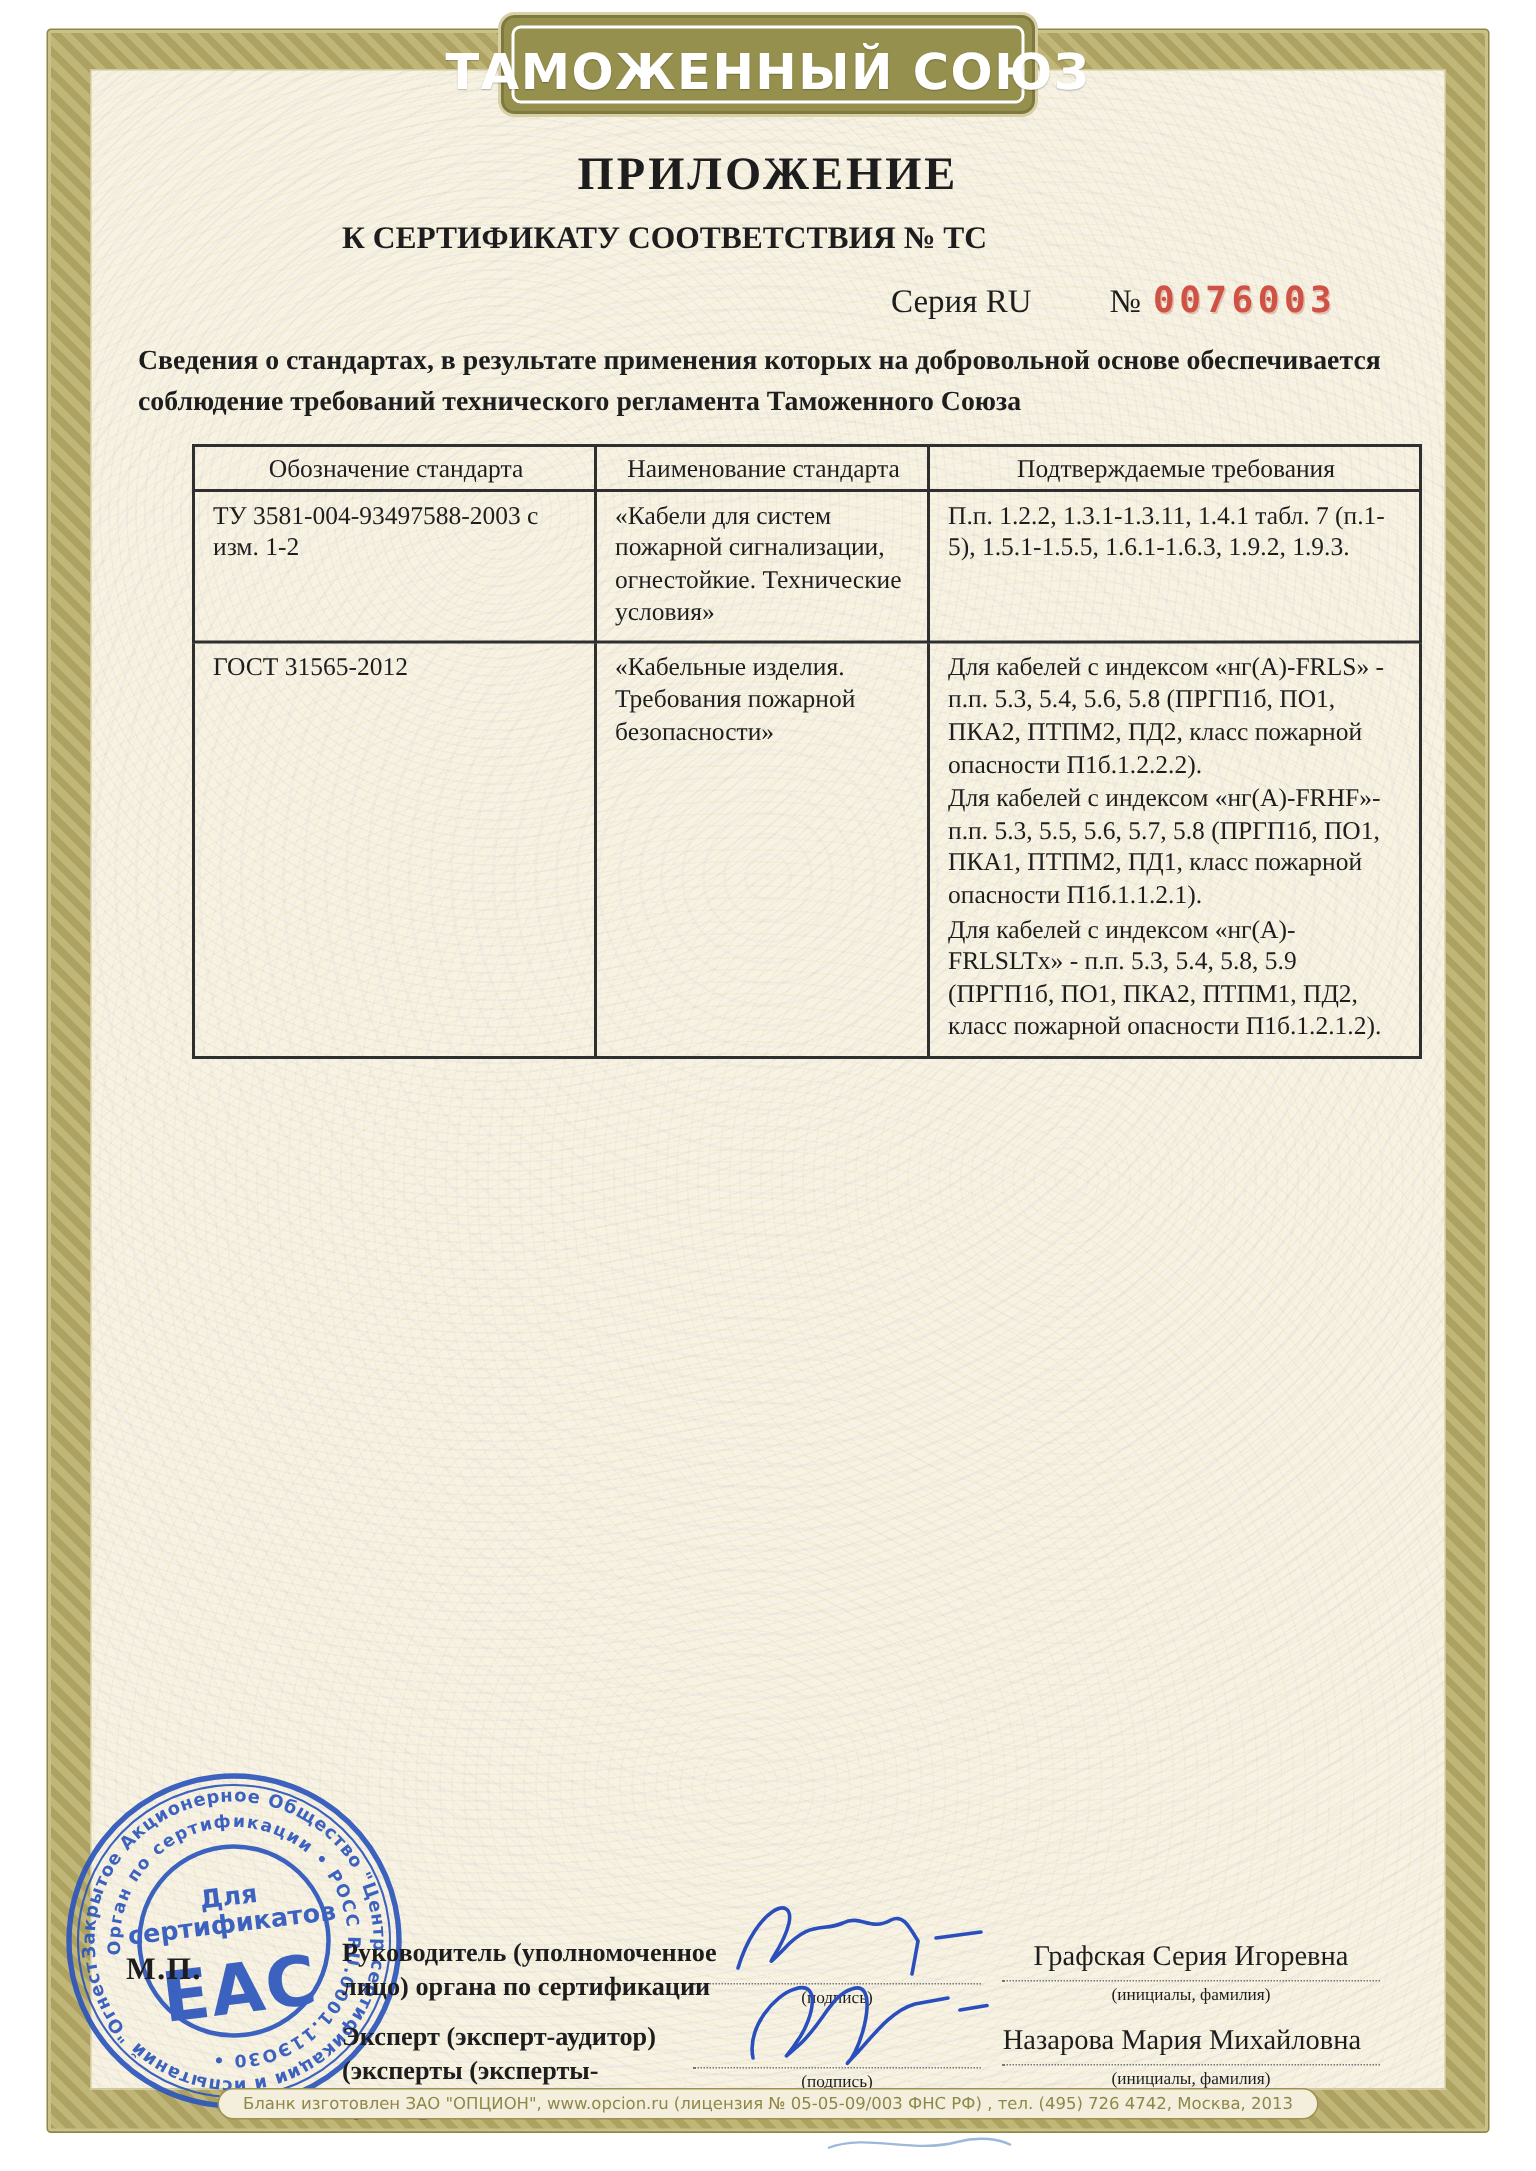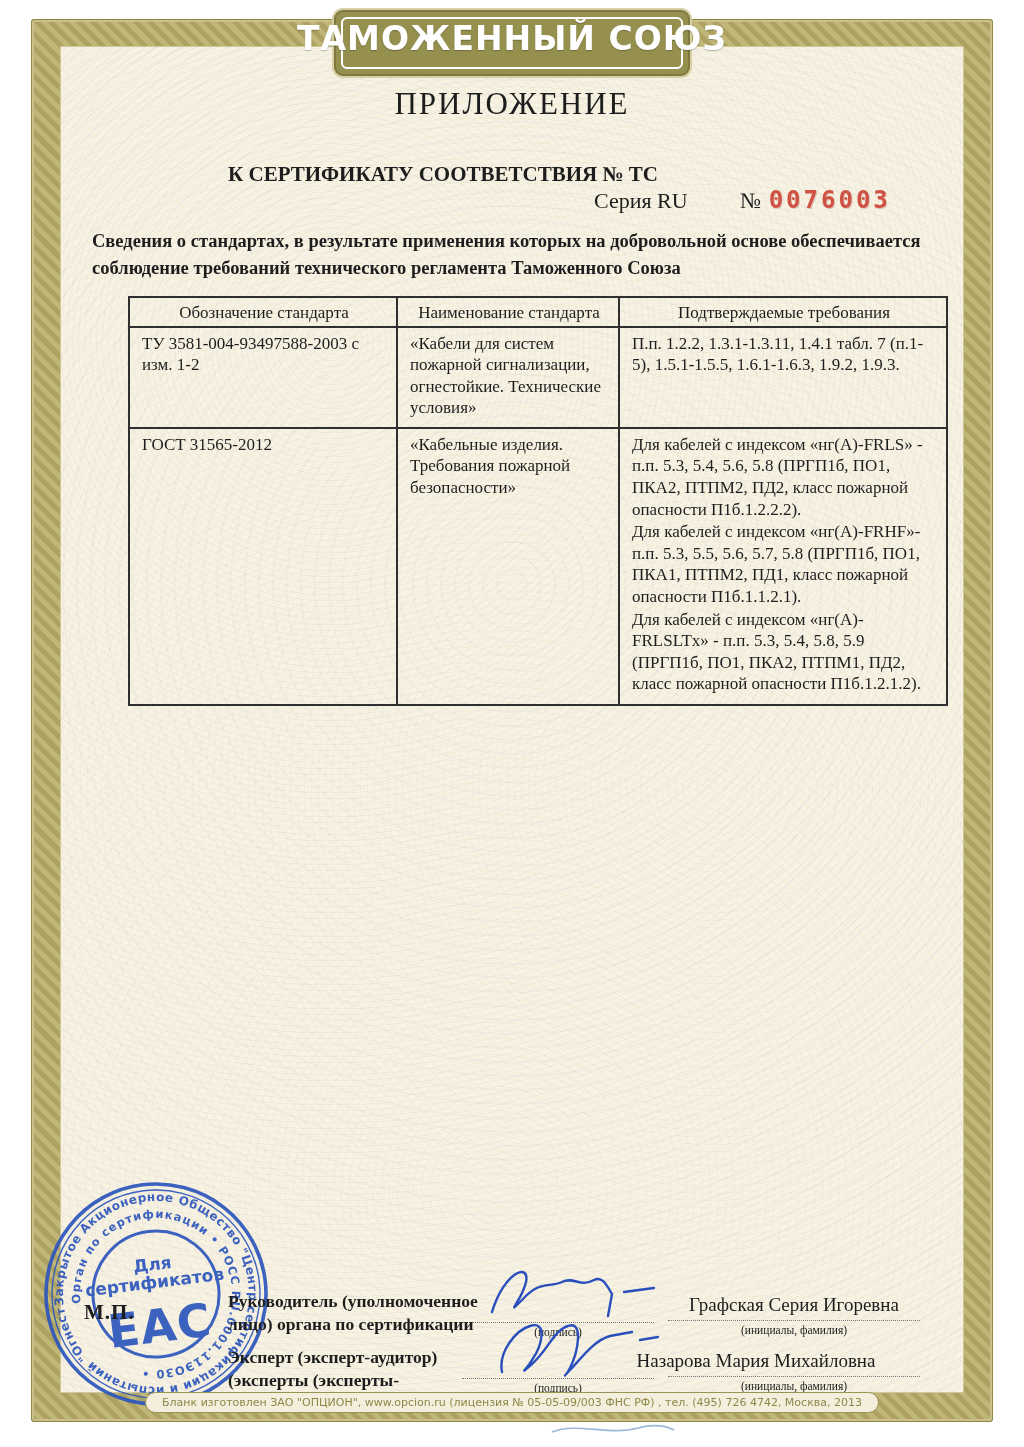--- a/index.html
+++ b/index.html
@@ -20,28 +20,28 @@
       repeating-radial-gradient(circle at 72% 55%, rgba(205,150,120,.06) 0 1px, rgba(0,0,0,0) 1px 7px),
       repeating-radial-gradient(circle at 48% 85%, rgba(200,185,95,.08) 0 1px, rgba(0,0,0,0) 1px 8px),
       repeating-radial-gradient(circle at 50% 40%, rgba(140,160,210,.05) 0 2px, rgba(0,0,0,0) 2px 14px);
     box-shadow:inset 0 0 0 1px #cfc89a;}
 
   
   .badge{position:absolute;top:10px;left:50%;transform:translateX(-50%);
     width:352px;height:62px;background:#96904e;border:2px solid #7f7840;
     border-radius:9px;box-shadow:0 0 0 2px #d6d0a4;}
   .badge-inner{position:absolute;inset:5px;border:2.5px solid #ffffff;border-radius:6px;
-    display:flex;align-items:flex-start;justify-content:center;}
+    display:flex;align-items:flex-end;justify-content:center;}
   .badge-text{font-family:"DejaVu Sans", sans-serif;font-weight:bold;color:#ffffff;
     font-size:33px;letter-spacing:1px;white-space:nowrap;text-shadow:0 1px 1px rgba(0,0,0,.25);}
 
   
-  .doc-title{position:absolute;top:86px;left:0;width:1024px;text-align:center;
-    font-size:31px;font-weight:normal;letter-spacing:2px;}
-  .subtitle-row{position:absolute;top:146px;left:228px;right:72px;display:flex;margin-top:16px;}
+  .doc-title{position:absolute;top:98px;left:0;width:1024px;text-align:center;
+    font-size:31px;font-weight:bold;letter-spacing:2px;}
+  .subtitle-row{position:absolute;top:146px;left:228px;right:72px;display:flex;}
   .subtitle{font-size:21px;font-weight:bold;white-space:nowrap;}
   .cert-number{flex:1;text-align:center;font-size:20px;font-weight:bold;
     border-bottom:1.5px solid #5a5a5a;margin-left:14px;padding-bottom:2px;white-space:nowrap;}
   .series-row{position:absolute;top:186px;left:594px;display:flex;align-items:baseline;}
   .series-label{font-size:22px;}
   .number-sign{font-size:22px;margin-left:52px;}
   .serial-number{font-family:"DejaVu Sans Mono", monospace;font-weight:bold;
     font-size:24px;color:#cf5244;letter-spacing:3px;margin-left:8px;text-shadow:1px 1px 0 rgba(160,60,50,.25);}
 
   .intro{position:absolute;top:228px;left:92px;width:844px;
@@ -65,21 +65,21 @@
   .line-n1{left:668px;top:1300px;width:252px;height:20px;}
   .line-s2{left:462px;top:1362px;width:192px;height:16px;}
   .line-n2{left:668px;top:1358px;width:252px;height:18px;}
   .sig-caption{position:absolute;font-size:11.5px;text-align:center;z-index:3;}
   .cap-s1{left:462px;top:1326px;width:192px;}
   .cap-n1{left:668px;top:1324px;width:252px;}
   .cap-s2{left:462px;top:1382px;width:192px;}
   .cap-n2{left:668px;top:1380px;width:252px;}
   .sig-name{position:absolute;font-size:19px;text-align:center;z-index:3;}
   .name-1{left:662px;top:1294px;width:264px;}
-  .name-2{left:624px;top:1350px;width:264px;text-align:center;}
+  .name-2{left:656px;top:1350px;width:264px;text-align:center;}
   .hand-sign{position:absolute;z-index:6;}
   .hs1{left:478px;top:1258px;}
   .hs2{left:492px;top:1310px;}
 
   .stamp{position:absolute;left:36px;top:1174px;z-index:4;transform:rotate(-7deg);opacity:.92;}
 
   .footer-pill{position:absolute;top:1392px;left:50%;transform:translateX(-50%);
     background:#f4efdd;border:1.5px solid #9c9253;border-radius:13px;
     padding:3px 16px;font-family:"DejaVu Sans", sans-serif;font-size:11px;
     color:#8f8749;white-space:nowrap;z-index:7;}

